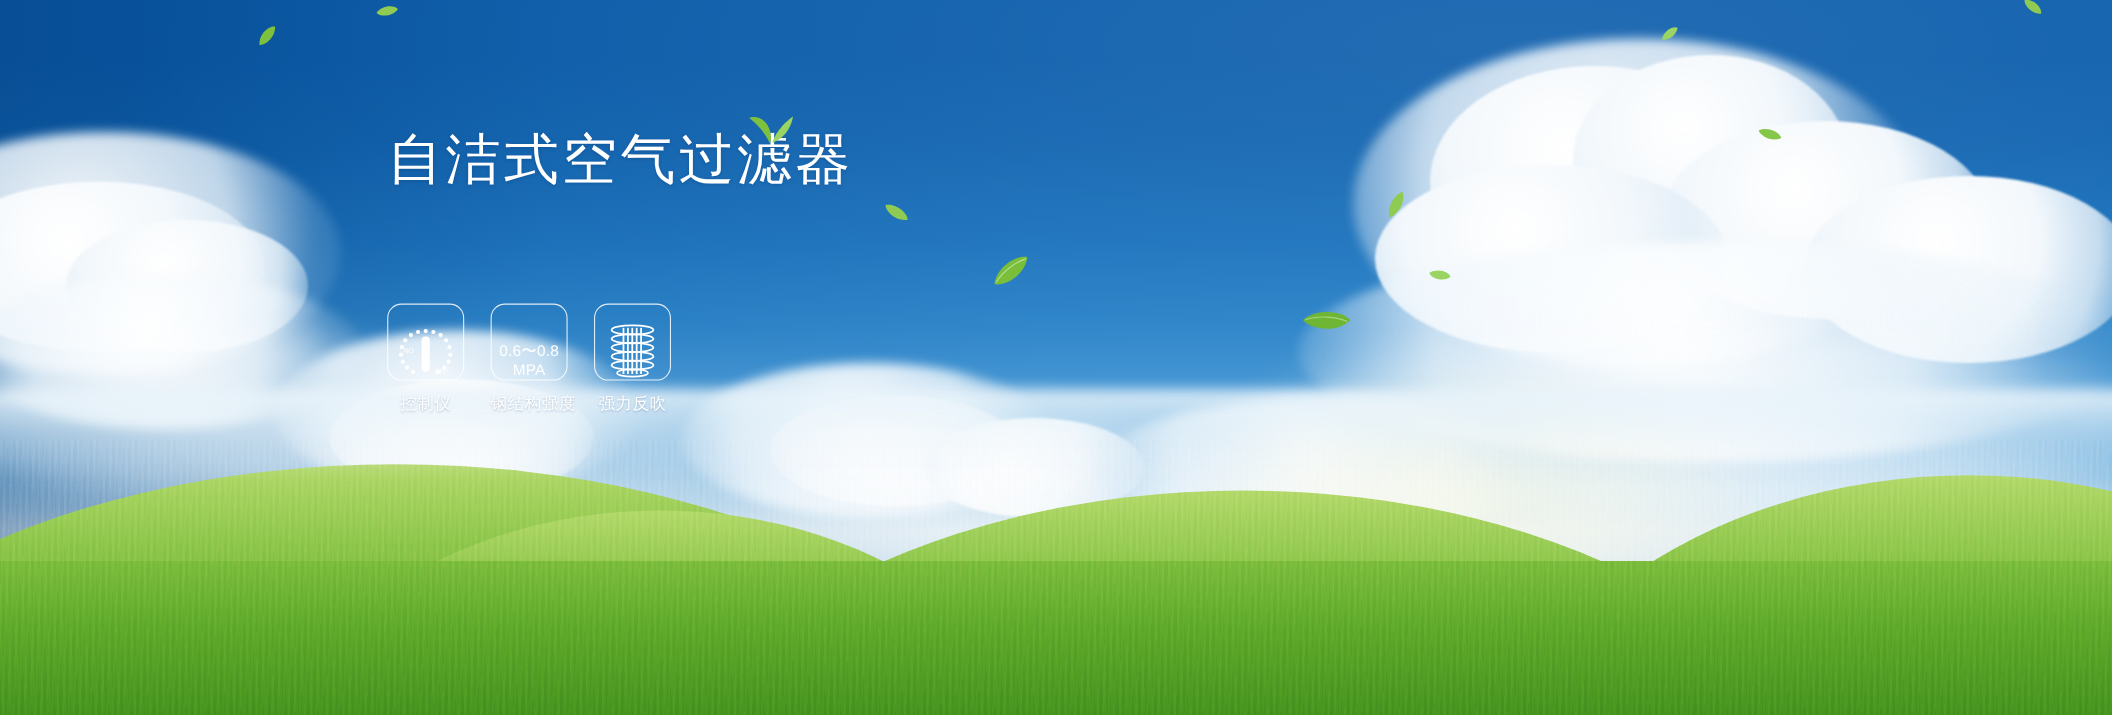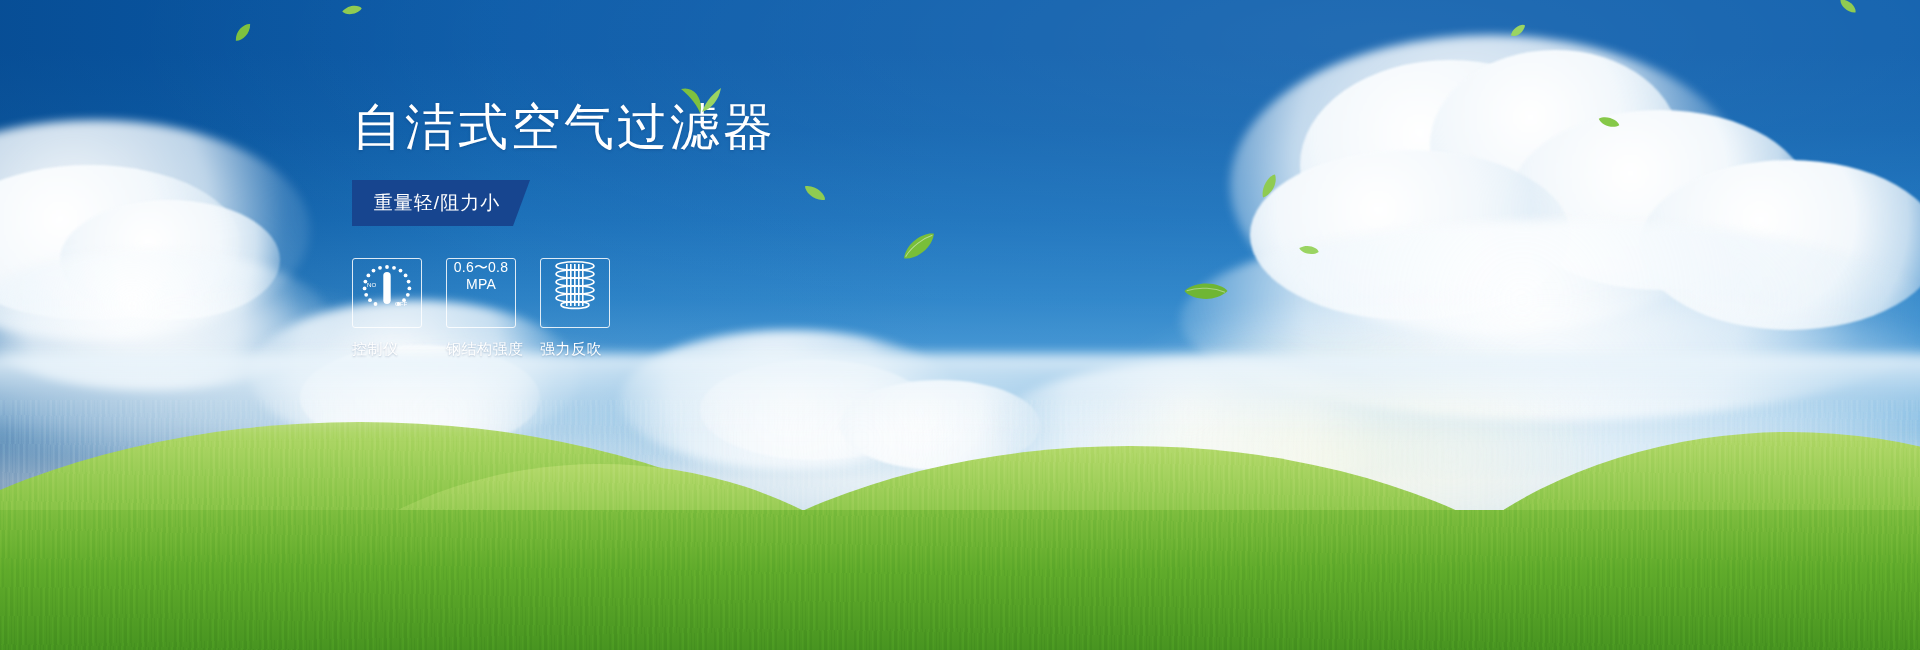--- a/index.html
+++ b/index.html
@@ -93,21 +93,21 @@
     filter: blur(8px);
   }
 
   
   .leaf { position: absolute; }
   .leaf svg { display: block; }
 
   
   .content {
     position: absolute;
-    left: 352px; top: 102px;
+    left: 352px; top: 120px;
     width: 520px;
   }
 
   .title {
     color: #ffffff;
     font-size: 50px;
     line-height: 1.0;
     letter-spacing: 3px;
     font-weight: 400;
     white-space: nowrap;
@@ -152,35 +152,35 @@
   
   .features {
     margin-top: 32px;
     display: flex;
     gap: 24px;
   }
   .feature { width: 70px; }
   .feature-box {
     width: 70px; height: 70px;
     border: 1px solid rgba(255,255,255,0.85);
-    border-radius: 3px;
+    border-radius: 13px;
     display: flex; flex-direction: column;
-    align-items: center; justify-content: flex-start;
+    align-items: center; justify-content: flex-end;
     color: #ffffff;
   }
   .feature-text {
     font-size: 14px;
     line-height: 1.22;
     text-align: center;
     letter-spacing: .2px;
     white-space: nowrap;
   }
   .feature-label {
     margin-top: 12px;
-    text-align: left;
+    text-align: center;
     color: #ffffff;
     font-size: 15px;
     letter-spacing: .5px;
     white-space: nowrap;
     text-shadow: 0 1px 2px rgba(0,40,90,0.25);
   }
   .feature:nth-child(4) .feature-label,
   .feature:nth-child(5) .feature-label { margin-left: -8px; }
 </style>
 </head>
@@ -290,23 +290,20 @@
     <div class="title-leaf">
       <svg width="42" height="30" viewBox="0 0 42 30">
         <path d="M20 29 C16 18, 6 9, 1 5 C12 2, 21 11, 21 24 Z" fill="#7ec13f"></path>
         <path d="M22 28 C26 16, 35 8, 41 4 C39 16, 31 25, 22 28 Z" fill="#9ad462"></path>
       </svg>
     </div>
 
     <div class="title">自洁式空气过滤器</div>
 
     <div class="tags">
-      <div class="tag tag-primary">
-        <span>重量轻/阻力小</span>
-      </div>
     </div>
 
     <div class="features">
 
       <div class="feature">
         <div class="feature-box">
           <svg width="58" height="52" viewBox="0 0 58 52">
             <g fill="#ffffff">
               <circle cx="29" cy="8" r="1.9"></circle>
                 <circle cx="36" cy="8.8" r="1.9"></circle>

